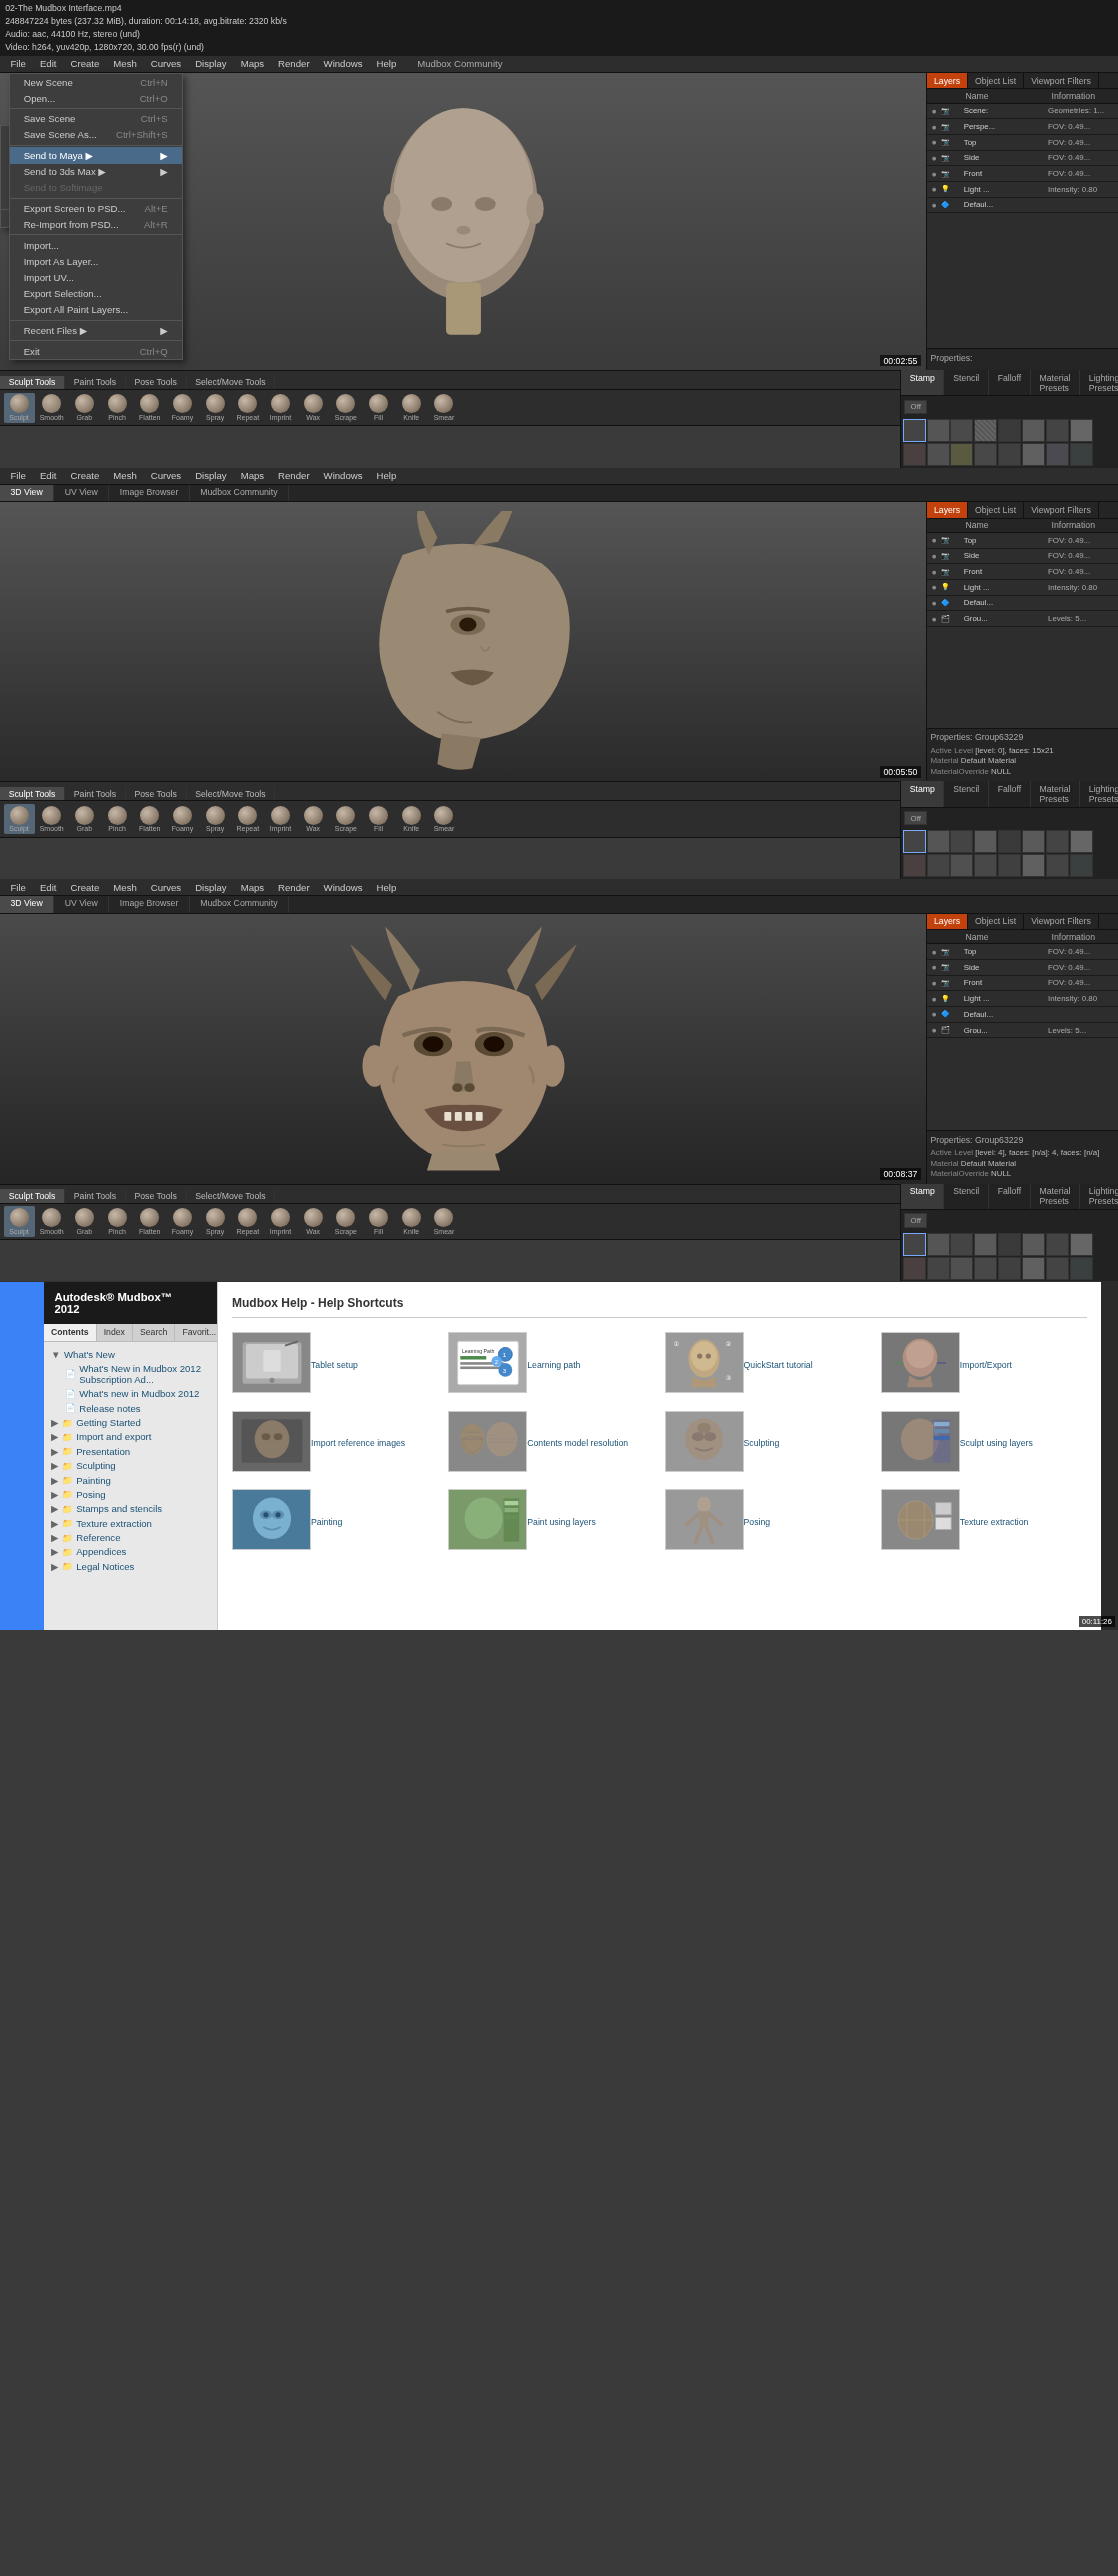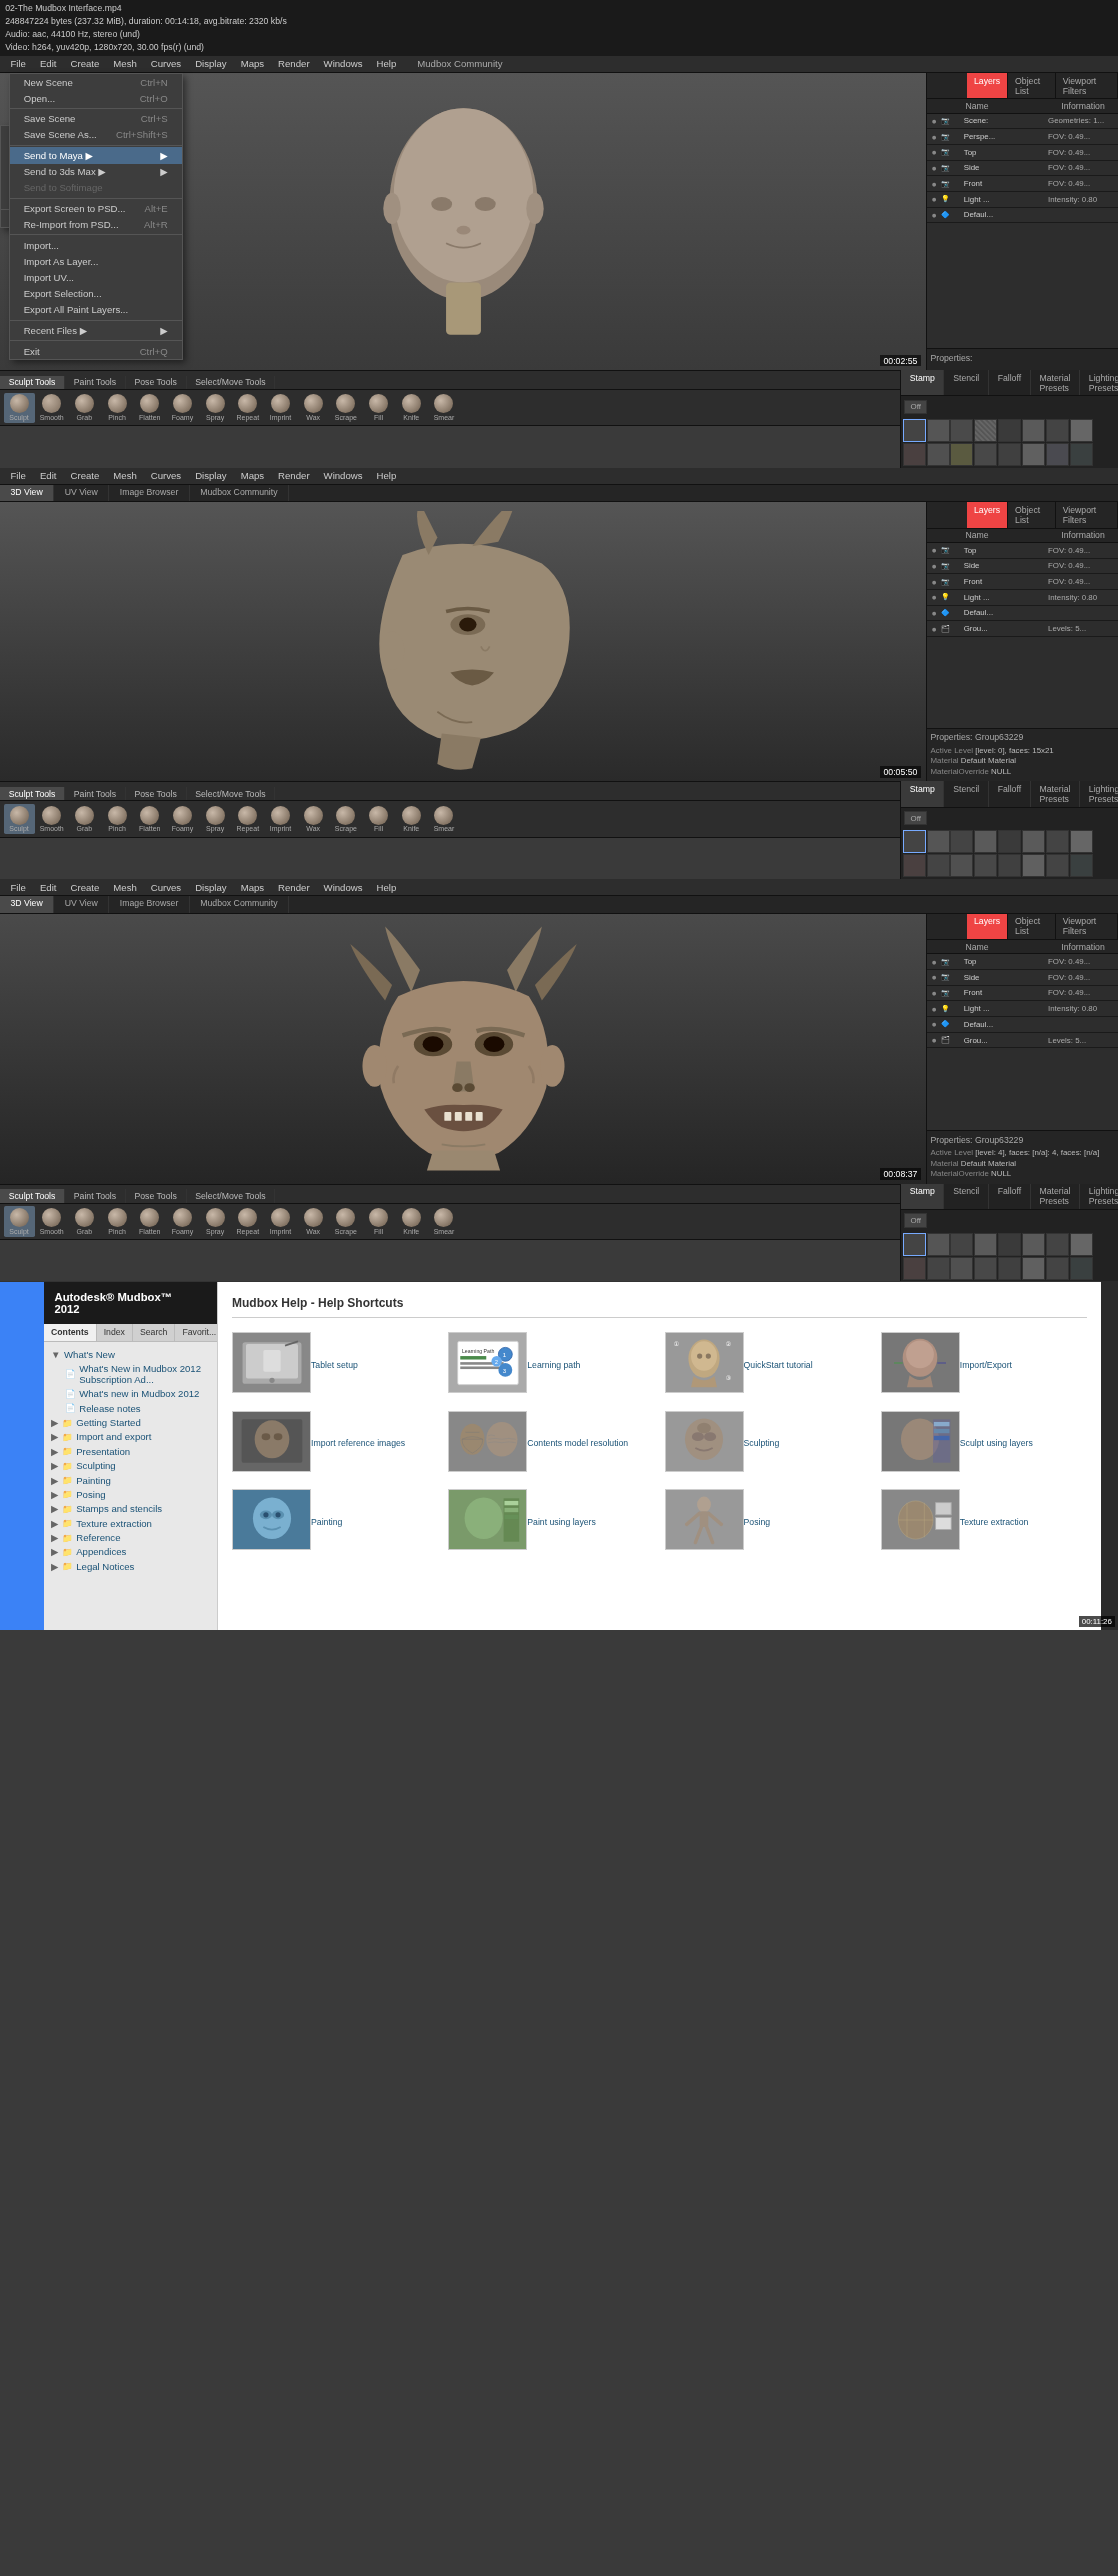--- a/index.html
+++ b/index.html
@@ -64,38 +64,37 @@
       border-bottom: 0.9px solid #111;
     }
     .right-panel-tab {
       padding: 2.6px 7px;
       font-size: 8.7px;
       color: #aaa;
       cursor: pointer;
       border-right: 0.9px solid #111;
     }
     .right-panel-tab.active {
-      background: #ef4444;
+      background: #c2410c;
       color: #fff;
-      margin-left: 40px;
     }
     .layers-panel {
       flex: 1;
       overflow: hidden;
     }
     .layers-header {
       display: flex;
       background: #252525;
       border-bottom: 0.9px solid #111;
       font-size: 8.7px;
       color: #aaa;
     }
     .layers-header-icon { width: 35px; padding: 1.7px 3.5px; }
     .layers-header-name { flex: 1; padding: 1.7px 3.5px; }
-    .layers-header-info { width: 70px; padding: 1.7px 3.5px; text-align: center; }
+    .layers-header-info { width: 70px; padding: 1.7px 3.5px; }
     .layer-row {
       display: flex;
       align-items: center;
       border-bottom: 0.9px solid #1a1a1a;
       padding: 0.9px 0;
       font-size: 8.7px;
       height: 15.7px;
     }
     .layer-vis { width: 14px; text-align: center; color: #888; }
     .layer-icons { width: 21px; display: flex; gap: 0.9px; }

